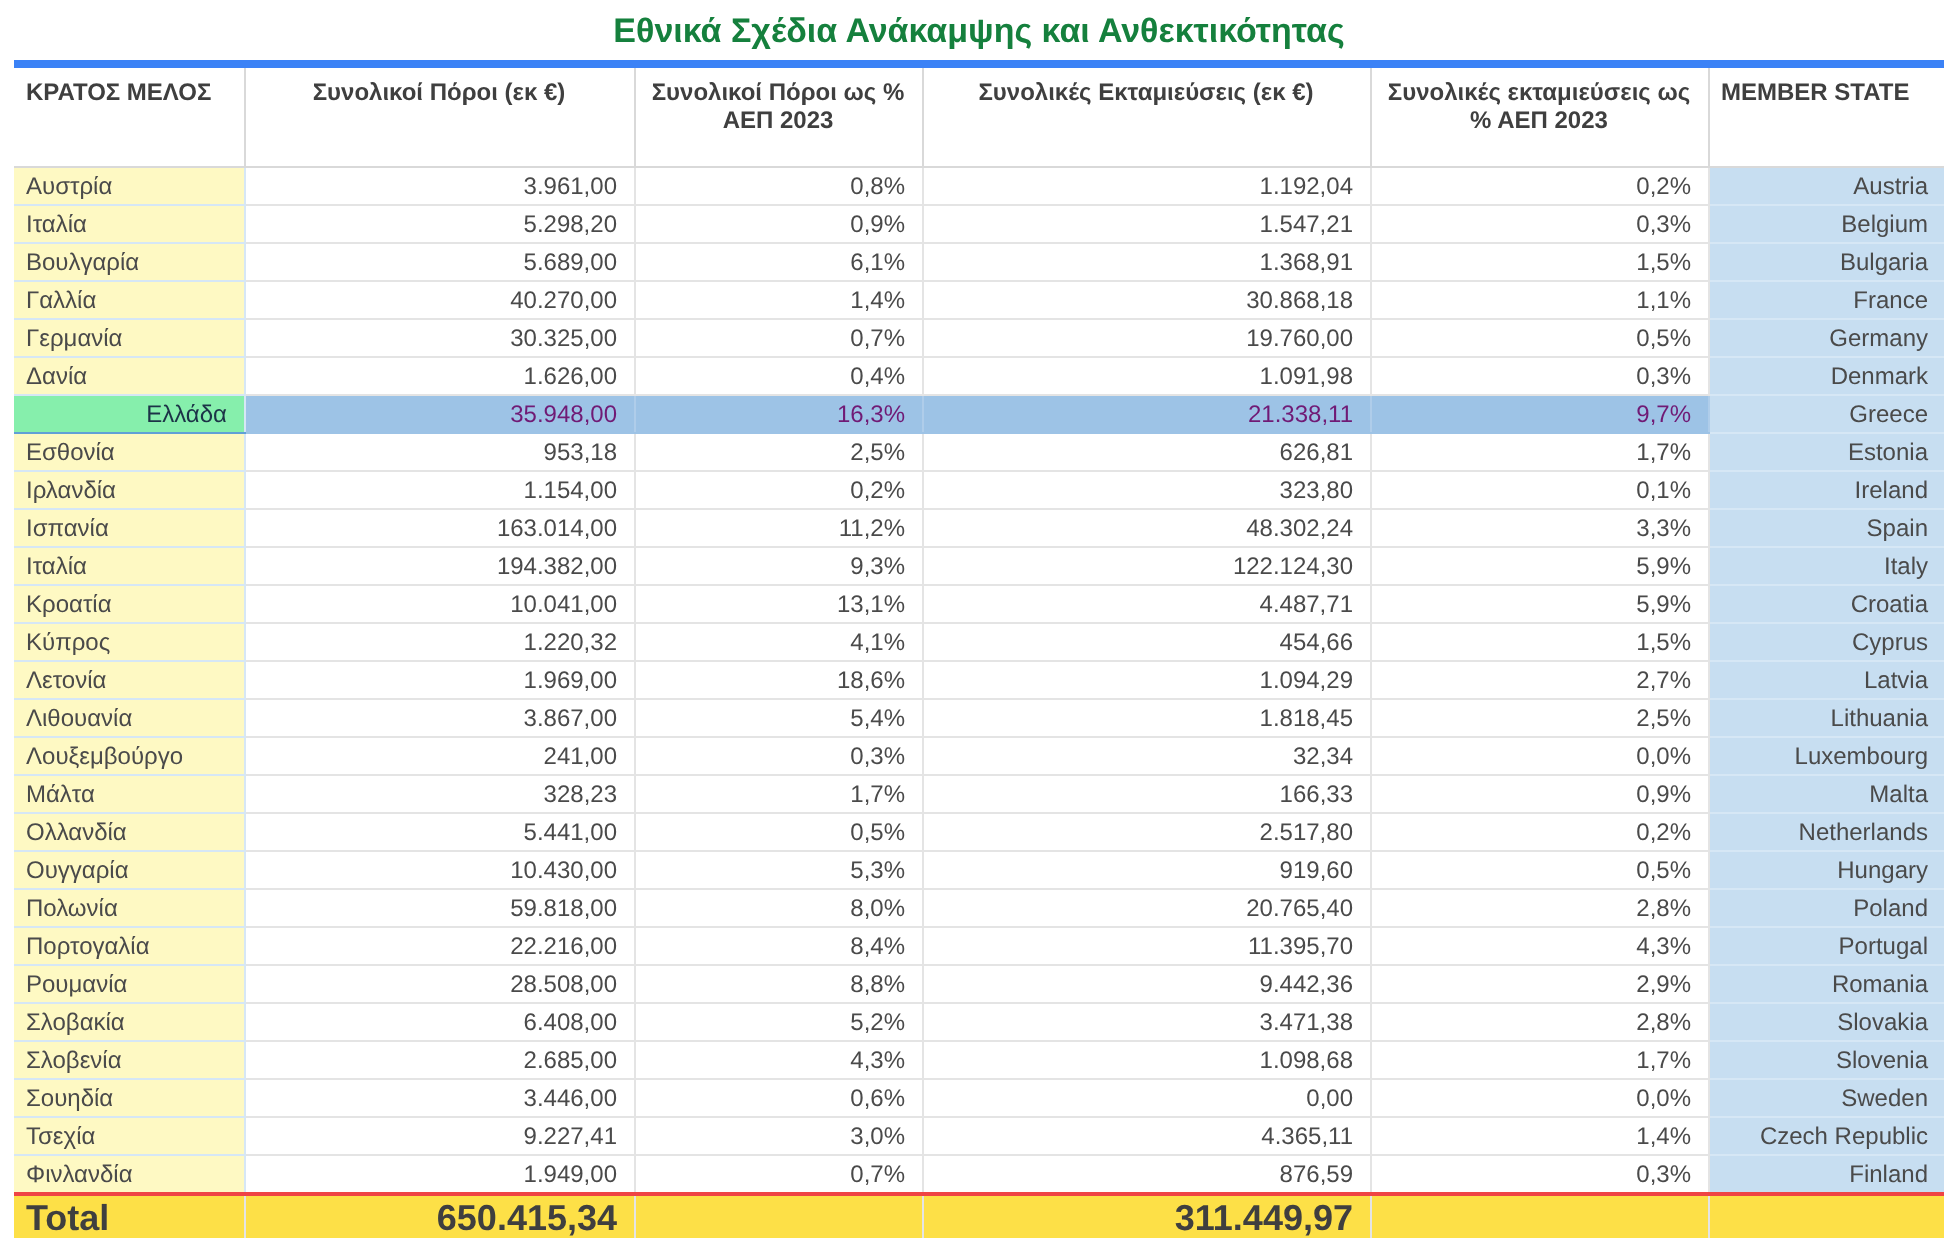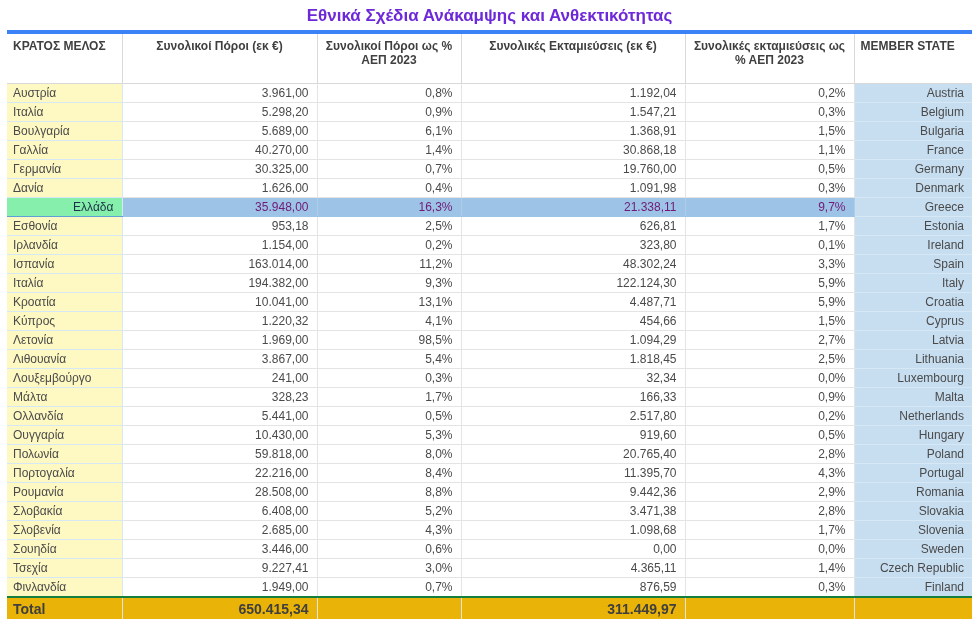--- a/index.html
+++ b/index.html
@@ -9,21 +9,21 @@
     height: 619px;
     background: #ffffff;
     overflow: hidden;
     font-family: "Liberation Sans", "DejaVu Sans", sans-serif;
   }
   .page-title {
     text-align: center;
     font-size: 17px;
     line-height: 20px;
     font-weight: bold;
-    color: #6d28d9;
+    color: #15803d;
     padding: 6px 0 4px 0;
   }
   table.rrf {
     border-collapse: collapse;
     table-layout: fixed;
     width: 965px;
     margin-left: 7px;
   }
   
   col.w1 { width: 115px; }
@@ -72,28 +72,28 @@
     background: #C7DEF1;
     text-align: right;
     border-bottom-color: #D6E7F5;
   }
   td.c-num, td.c-pct { text-align: right; background: #ffffff; }
 
   tr.hl td.c-country { background: #86efac; color: #1C3347; border-bottom-color: #61A0D6; text-align: right; }
   tr.hl td.c-num, tr.hl td.c-pct { background: #9DC3E6; color: #701a75; border-bottom-color: #9DC3E6; border-right-color: #AFCDEA; }
 
   tfoot td {
-    font-size: 14px;
+    font-size: 18px;
     line-height: 14px;
     font-weight: bold;
     color: #3F3F3F;
-    background: #eab308;
+    background: #fde047;
     text-align: right;
     padding: 4px 8px;
-    border-top: 2px solid #15803d;
+    border-top: 2px solid #ef4444;
     border-bottom: 1px solid #D9D9D9;
     border-right: 1px solid #E4E4E4;
   }
   tfoot td:last-child { border-right: none; }
   tfoot td.t-label { text-align: left; padding-left: 6px; }
 </style>
 </head>
 <body>
 
 <div class="page-title">Εθνικά Σχέδια Ανάκαμψης και Ανθεκτικότητας</div>
@@ -218,21 +218,21 @@
         <td class="c-country">Κύπρος</td>
         <td class="c-num">1.220,32</td>
         <td class="c-pct">4,1%</td>
         <td class="c-num">454,66</td>
         <td class="c-pct">1,5%</td>
         <td class="c-member">Cyprus</td>
       </tr>
       <tr>
         <td class="c-country">Λετονία</td>
         <td class="c-num">1.969,00</td>
-        <td class="c-pct">98,5%</td>
+        <td class="c-pct">18,6%</td>
         <td class="c-num">1.094,29</td>
         <td class="c-pct">2,7%</td>
         <td class="c-member">Latvia</td>
       </tr>
       <tr>
         <td class="c-country">Λιθουανία</td>
         <td class="c-num">3.867,00</td>
         <td class="c-pct">5,4%</td>
         <td class="c-num">1.818,45</td>
         <td class="c-pct">2,5%</td>

